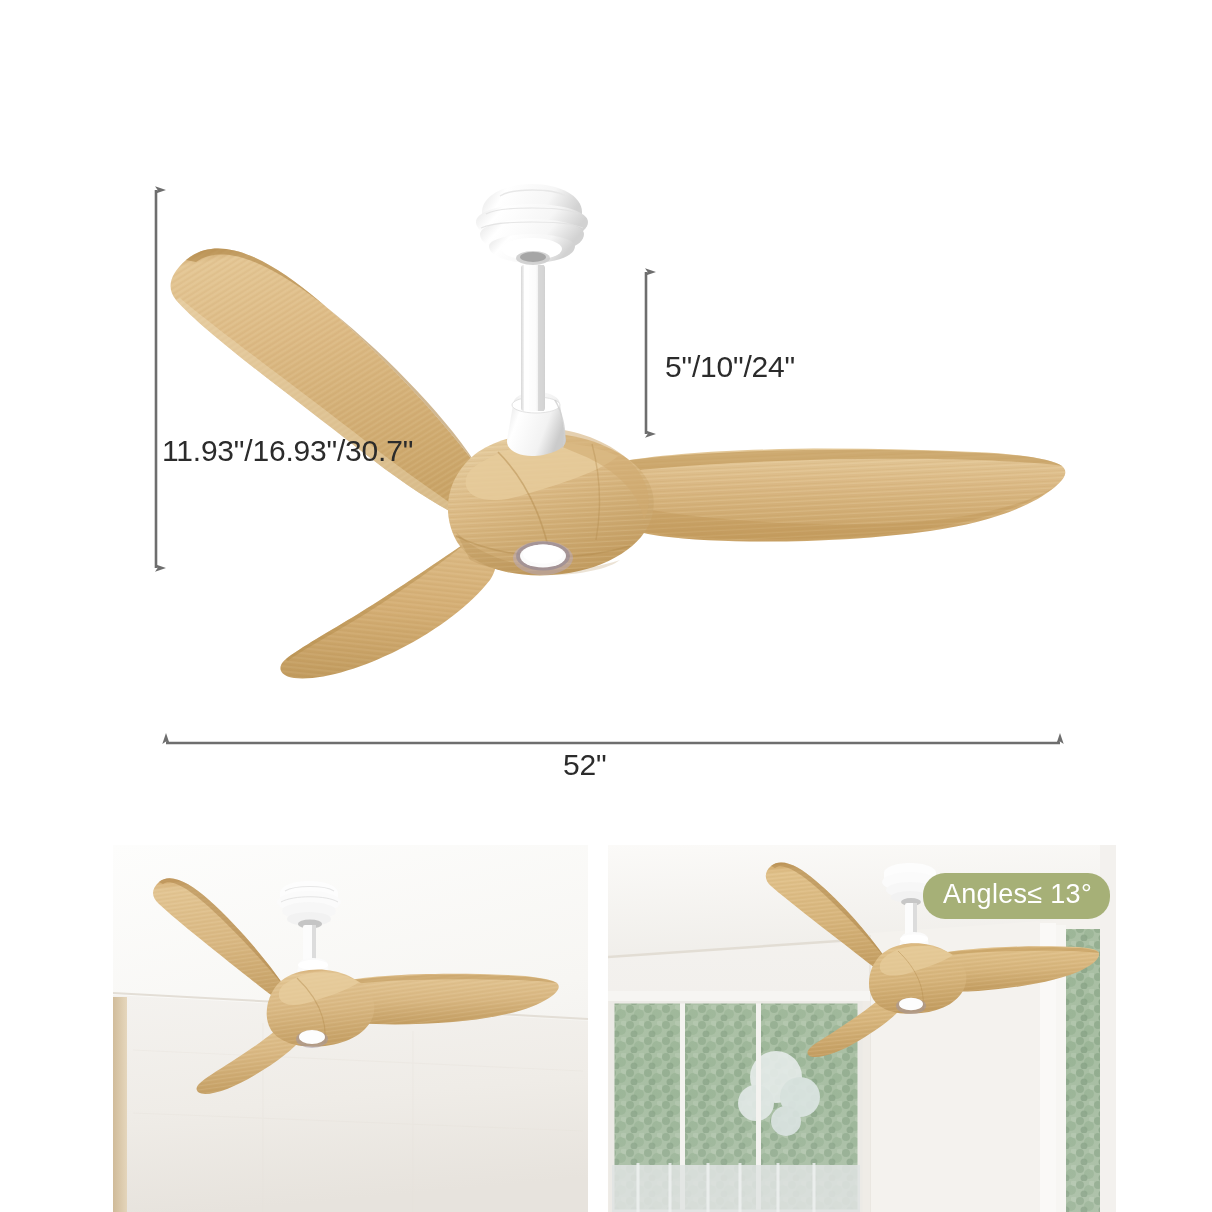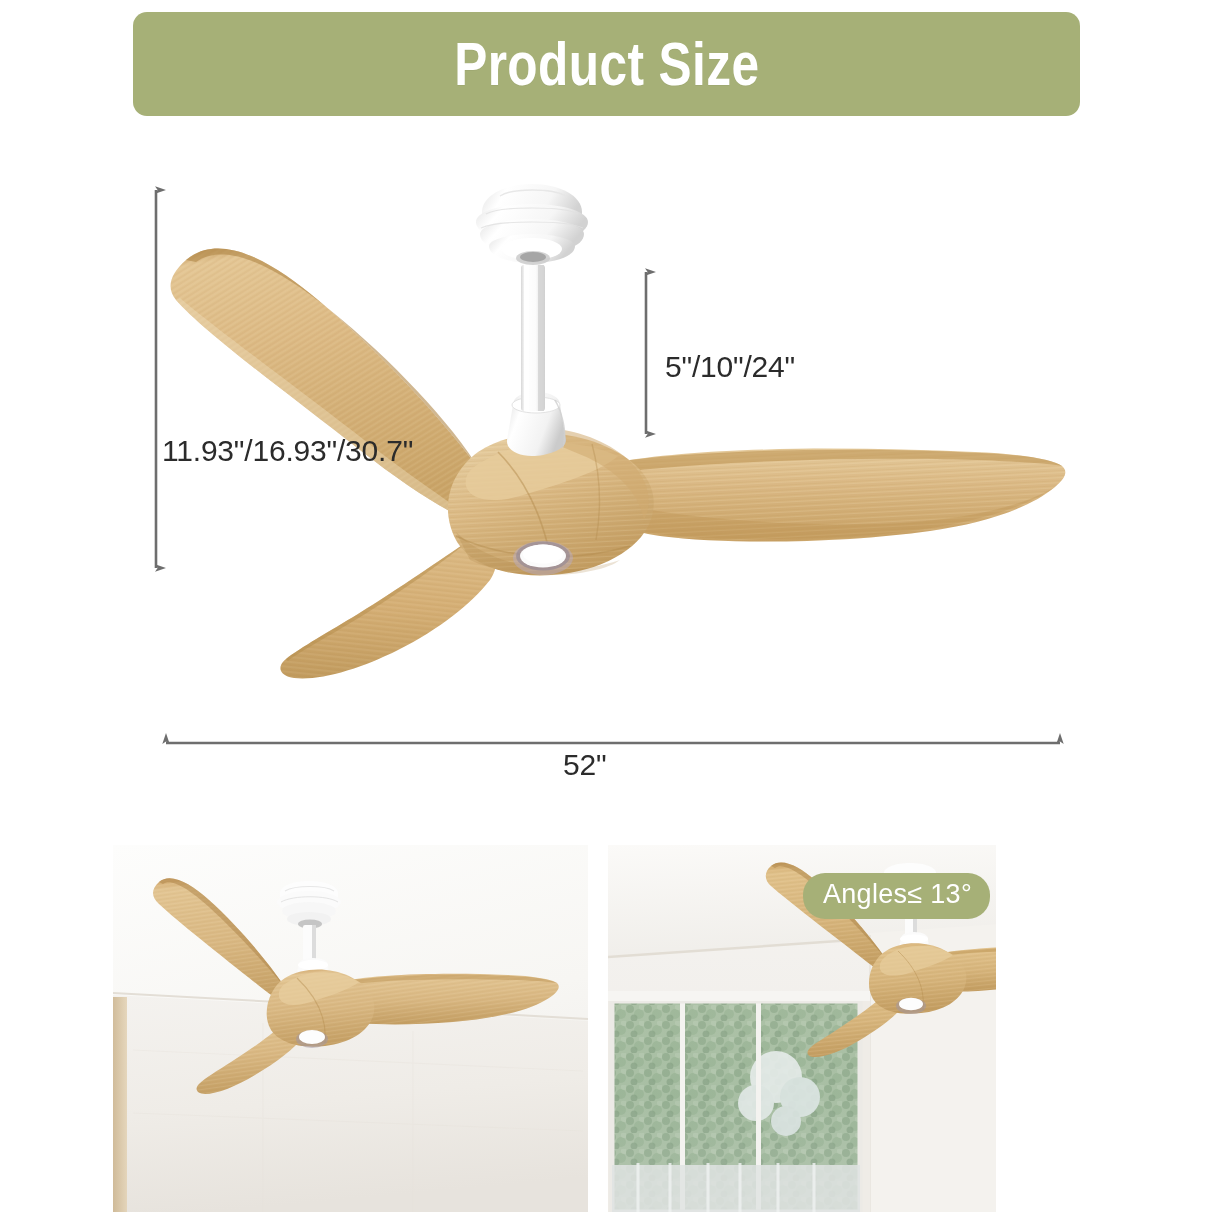--- a/index.html
+++ b/index.html
@@ -40,21 +40,21 @@
     white-space:nowrap;
     letter-spacing:-0.2px;
   }
   #lbl-height{left:162px;top:434px;font-size:30px;}
   #lbl-drop{left:665px;top:350px;font-size:30px;}
   #lbl-width{left:563px;top:748px;font-size:30px;}
 
   
   .photo{position:absolute;overflow:hidden;background:#f3f1ee;}
   #photo-left{left:113px;top:845px;width:475px;height:367px;}
-  #photo-right{left:608px;top:845px;width:388px;height:367px;}
+  #photo-right{left:608px;top:845px;width:508px;height:367px;}
 
   .badge-angles{
     position:absolute;right:6px;top:28px;
     background:#a6b077;
     color:#ffffff;
     font-size:27px;
     padding:7px 18px 9px 20px;
     border-radius:22px;
     white-space:nowrap;
     letter-spacing:0.3px;
@@ -62,23 +62,20 @@
   }
 
   svg{display:block;}
   .abs-svg{position:absolute;left:0;top:0;}
 </style>
 </head>
 <body>
 
 <div class="stage">
 
-  <div class="banner">
-    <div class="banner-title">Product Size</div>
-  </div>
 
   <svg class="abs-svg" width="1212" height="840" viewBox="0 0 1212 840" aria-hidden="true">
     <defs>
 
       <linearGradient id="woodA" x1="0" y1="0" x2="0" y2="1">
         <parameter name="stop" offset="0%" stop-color="#c9a264"></parameter>
         <stop offset="8%" stop-color="#e2c593"></stop>
         <stop offset="45%" stop-color="#dcb87f"></stop>
         <stop offset="100%" stop-color="#cba householder"></stop>
       </linearGradient>

